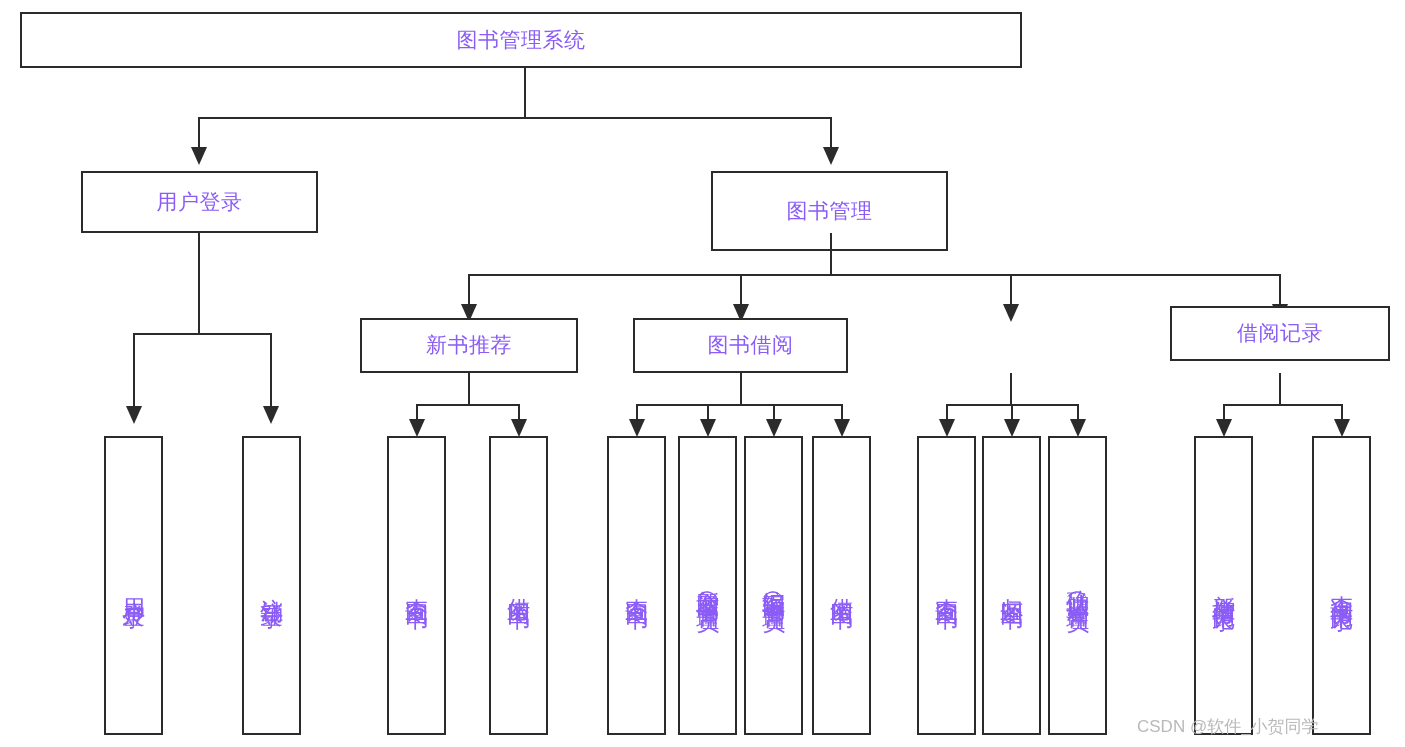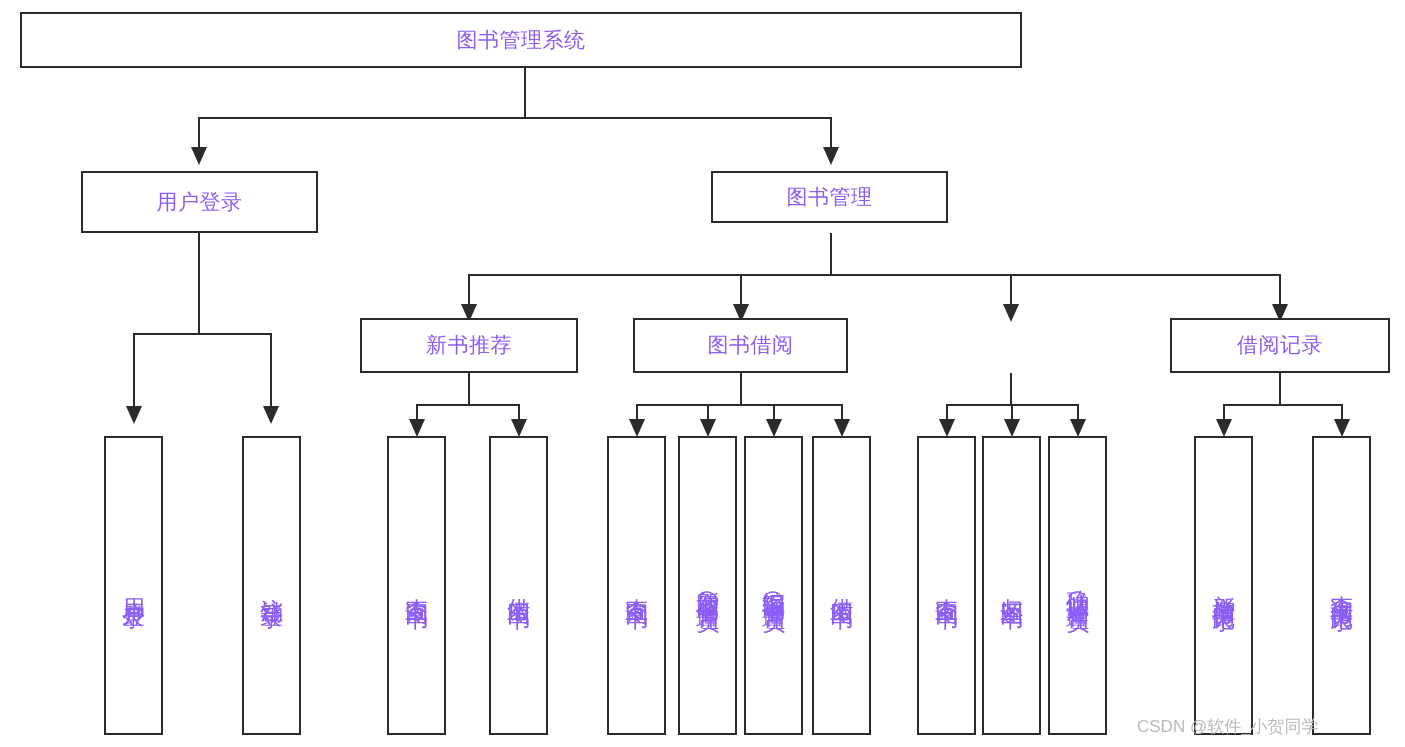--- a/index.html
+++ b/index.html
@@ -85,21 +85,21 @@
   <div class="edge h" style="left:198px; top:117px; width:634px;"></div>
   <div class="edge v" style="left:198px; top:117px; height:30px;"></div>
   <div class="edge v" style="left:830px; top:117px; height:30px;"></div>
   <div class="arrow" style="left:191px; top:147px;"></div>
   <div class="arrow" style="left:823px; top:147px;"></div>
 
   <div class="node horiz" style="left:81px; top:171px; width:237px; height:62px;">
     <span class="label">用户登录</span>
   </div>
 
-  <div class="node horiz" style="left:711px; top:171px; width:237px; height:52px;">
+  <div class="node horiz" style="left:711px; top:171px; width:237px; height:80px;">
     <span class="label">图书管理</span>
   </div>
 
   <div class="edge v" style="left:198px; top:233px; height:101px;"></div>
   <div class="edge h" style="left:133px; top:333px; width:138px;"></div>
   <div class="edge v" style="left:133px; top:333px; height:73px;"></div>
   <div class="edge v" style="left:270px; top:333px; height:73px;"></div>
   <div class="arrow" style="left:126px; top:406px;"></div>
   <div class="arrow" style="left:263px; top:406px;"></div>
 
@@ -116,21 +116,21 @@
 
   <div class="node horiz" style="left:360px; top:318px; width:218px; height:55px;">
     <span class="label">新书推荐</span>
   </div>
 
   <div class="node horiz" style="left:633px; top:318px; width:215px; height:55px;padding-left:20px;">
     <span class="label">图书借阅</span>
   </div>
 
 
-  <div class="node horiz" style="left:1170px; top:318px; width:220px; height:55px;">
+  <div class="node horiz" style="left:1170px; top:306px; width:220px; height:55px;">
     <span class="label">借阅记录</span>
   </div>
 
   <div class="edge v" style="left:468px; top:373px; height:32px;"></div>
   <div class="edge h" style="left:416px; top:404px; width:104px;"></div>
   <div class="edge v" style="left:416px; top:404px; height:22px;"></div>
   <div class="edge v" style="left:518px; top:404px; height:22px;"></div>
   <div class="arrow" style="left:409px; top:419px;"></div>
   <div class="arrow" style="left:511px; top:419px;"></div>
 

